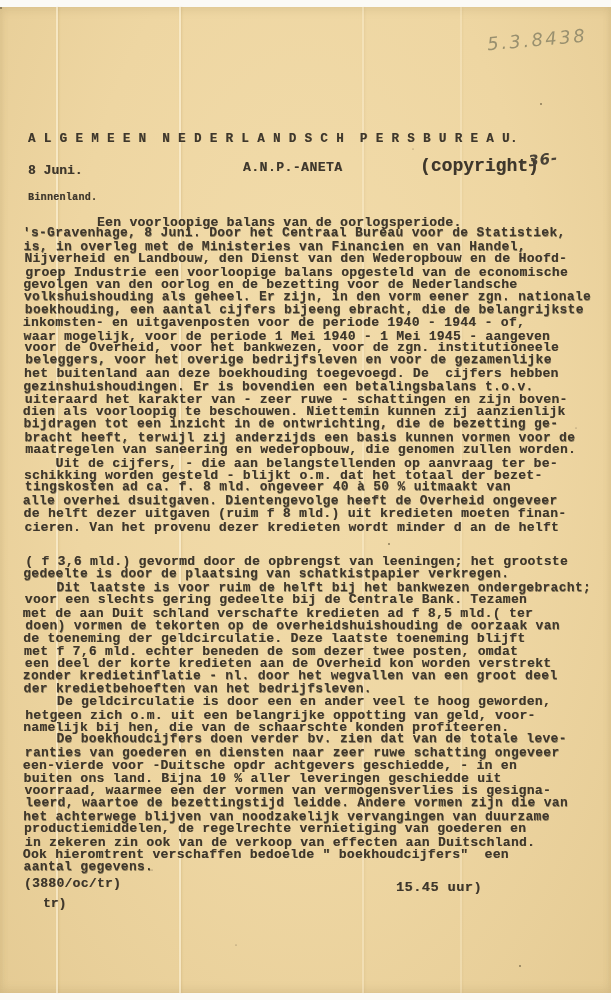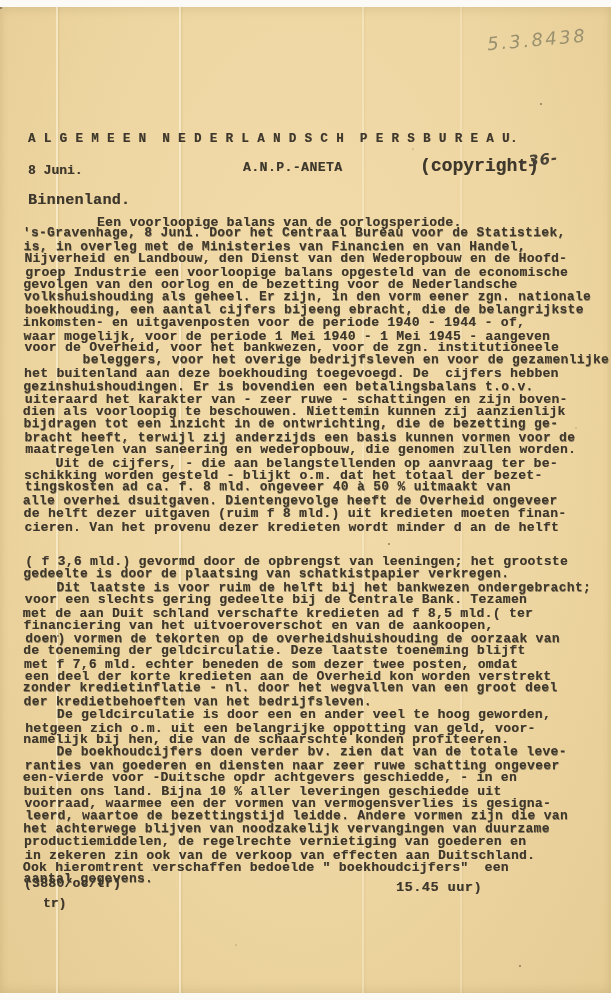--- a/index.html
+++ b/index.html
@@ -16,21 +16,21 @@
       519px 958px 0 #8a7a57, 151px 862px 0 -0.5px #5f5541, 448px 780px 0 #86755a,
       302px 688px 0 -1px #8a7a57, 575px 420px 0 -0.5px #6f6148, 57px 628px 0 #86755a;}
   .ink{color:#3e372c;font-weight:bold;text-shadow:0.35px 0.35px 0.45px rgba(62,54,40,0.55);}
   .agency{position:absolute;left:28px;top:125px;font-size:12.5px;letter-spacing:0.4px;white-space:pre;}
   .date{position:absolute;left:28px;top:156px;font-size:13px;}
   .abbrev{position:absolute;left:243px;top:153px;font-size:13px;letter-spacing:0.5px;}
   .copyright{position:absolute;left:420px;top:149px;font-size:18px;}
   .issue{position:absolute;left:521px;top:144px;font-size:15px;
          font-family:"DejaVu Sans",sans-serif;font-style:italic;font-weight:bold;
          transform:rotate(-7deg);letter-spacing:1px;color:#4a4337;}
-  .section{position:absolute;left:28px;top:185px;font-size:15px;letter-spacing:0.3px;}
+  .section{position:absolute;left:28px;top:185px;font-size:10px;letter-spacing:0.3px;}
   .title{position:absolute;left:97px;top:208px;font-size:13px;letter-spacing:0.3px;white-space:pre;}
   .bodytext{position:absolute;left:24px;top:221px;width:584px;}
   .line{height:12.72px;line-height:12.72px;font-size:13px;letter-spacing:0.3px;white-space:pre;
         color:#3e372c;font-weight:bold;text-shadow:0.35px 0.35px 0.45px rgba(62,54,40,0.55);}
   .ref{position:absolute;left:24px;top:869px;font-size:13px;letter-spacing:0.3px;}
   .time{position:absolute;left:396px;top:873px;font-size:13.5px;letter-spacing:0.5px;}
   .initials{position:absolute;left:43px;top:889px;font-size:13px;}
   .pencil-note{position:absolute;right:24px;top:22px;font-size:18px;
         font-family:"DejaVu Sans",sans-serif;font-style:italic;color:#99906f;
         letter-spacing:2.5px;transform:rotate(-5deg);font-weight:400;}
@@ -60,40 +60,39 @@
         <div class="line" style="transform: translate(-1.2px, -0.6px);">'s-Gravenhage, 8 Juni. Door het Centraal Bureau voor de Statistiek,</div>
         <div class="line" style="transform: translate(-0.4px, 0.3px);">is, in overleg met de Ministeries van Financien en van Handel,</div>
         <div class="line" style="transform: translate(0.4px, -0.3px);">Nijverheid en Landbouw, den Dienst van den Wederopbouw en de Hoofd-</div>
         <div class="line" style="transform: translate(1.2px, 0.6px);">groep Industrie een voorloopige balans opgesteld van de economische</div>
         <div class="line" style="transform: translate(-0.8px, 0px);">gevolgen van den oorlog en de bezetting voor de Nederlandsche</div>
         <div class="line" style="transform: translate(0px, -0.6px);">volkshuishouding als geheel. Er zijn, in den vorm eener zgn. nationale</div>
         <div class="line" style="transform: translate(0.8px, 0.3px);">boekhouding, een aantal cijfers bijeeng ebracht, die de belangrijkste</div>
         <div class="line" style="transform: translate(-1.2px, -0.3px);">inkomsten- en uitgavenposten voor de periode 1940 - 1944 - of,</div>
         <div class="line" style="transform: translate(-0.4px, 0.6px);">waar mogelijk, voor de periode 1 Mei 1940 - 1 Mei 1945 - aangeven</div>
         <div class="line" style="transform: translate(0.4px, 0px);">voor de Overheid, voor het bankwezen, voor de zgn. institutioneele</div>
-        <div class="line" style="transform: translate(1.2px, -0.6px); text-align: right;">beleggers, voor het overige bedrijfsleven en voor de gezamenlijke</div>
+        <div class="line" style="transform: translate(1.2px, -0.6px);">beleggers, voor het overige bedrijfsleven en voor de gezamenlijke</div>
         <div class="line" style="transform: translate(0px, -0.3px);">het buitenland aan deze boekhouding toegevoegd. De  cijfers hebben</div>
         <div class="line" style="transform: translate(-0.8px, 0.3px);">gezinshuishoudingen. Er is bovendien een betalingsbalans t.o.v.</div>
         <div class="line" style="transform: translate(0.8px, 0.6px);">uiteraard het karakter van - zeer ruwe - schattingen en zijn boven-</div>
         <div class="line" style="transform: translate(-1.2px, 0px);">dien als voorloopig te beschouwen. Niettemin kunnen zij aanzienlijk</div>
         <div class="line" style="transform: translate(-0.4px, -0.6px);">bijdragen tot een inzicht in de ontwrichting, die de bezetting ge-</div>
         <div class="line" style="transform: translate(0.4px, 0.3px);">bracht heeft, terwijl zij anderzijds een basis kunnen vormen voor de</div>
         <div class="line" style="transform: translate(1.2px, -0.3px);">maatregelen van saneering en wederopbouw, die genomen zullen worden.</div>
         <div class="line" style="transform: translate(-0.8px, 0.6px);">    Uit de cijfers, - die aan belangstellenden op aanvraag ter be-</div>
         <div class="line" style="transform: translate(0px, 0px);">schikking worden gesteld - blijkt o.m. dat het totaal der bezet-</div>
         <div class="line" style="transform: translate(0.8px, -0.6px);">tingskosten ad ca. f. 8 mld. ongeveer 40 à 50 % uitmaakt van</div>
         <div class="line" style="transform: translate(-1.2px, 0.3px);">alle overhei dsuitgaven. Dientengevolge heeft de Overheid ongeveer</div>
         <div class="line" style="transform: translate(-0.4px, -0.3px);">de helft dezer uitgaven (ruim f 8 mld.) uit kredieten moeten finan-</div>
         <div class="line" style="transform: translate(0.4px, 0.6px);">cieren. Van het provenu dezer kredieten wordt minder d an de helft</div>
         <div class="line" style="transform: translate(1.2px, 0px); margin-top: 23px;">( f 3,6 mld.) gevormd door de opbrengst van leeningen; het grootste</div>
         <div class="line" style="transform: translate(-0.8px, -0.6px);">gedeelte is door de plaatsing van schatkistpapier verkregen.</div>
         <div class="line" style="transform: translate(0px, 0.3px);">    Dit laatste is voor ruim de helft bij het bankwezen ondergebracht;</div>
         <div class="line" style="transform: translate(0.8px, -0.3px);">voor een slechts gering gedeelte bij de Centrale Bank. Tezamen</div>
         <div class="line" style="transform: translate(-1.2px, 0.6px);">met de aan Duit schland verschafte kredieten ad f 8,5 mld.( ter</div>
-        <div class="line" style="transform: translate(-0.4px, 0px);">financiering van het uitvoeroverschot en van de aankoopen,</div>
         <div class="line" style="transform: translate(1.2px, 0.3px);">doen) vormen de tekorten op de overheidshuishouding de oorzaak van</div>
         <div class="line" style="transform: translate(-0.8px, -0.3px);">de toeneming der geldcirculatie. Deze laatste toeneming blijft</div>
         <div class="line" style="transform: translate(0px, 0.6px);">met f 7,6 mld. echter beneden de som dezer twee posten, omdat</div>
         <div class="line" style="transform: translate(0.8px, 0px);">een deel der korte kredieten aan de Overheid kon worden verstrekt</div>
         <div class="line" style="transform: translate(-1.2px, -0.6px);">zonder kredietinflatie - nl. door het wegvallen van een groot deel</div>
         <div class="line" style="transform: translate(-0.4px, 0.3px);">der kredietbehoeften van het bedrijfsleven.</div>
         <div class="line" style="transform: translate(0.4px, -0.3px);">    De geldcirculatie is door een en ander veel te hoog geworden,</div>
         <div class="line" style="transform: translate(1.2px, 0.6px);">hetgeen zich o.m. uit een belangrijke oppotting van geld, voor-</div>
         <div class="line" style="transform: translate(-0.8px, 0px);">namelijk bij hen, die van de schaarschte konden profiteeren.</div>
         <div class="line" style="transform: translate(0px, -0.6px);">    De boekhoudcijfers doen verder bv. zien dat van de totale leve-</div>

